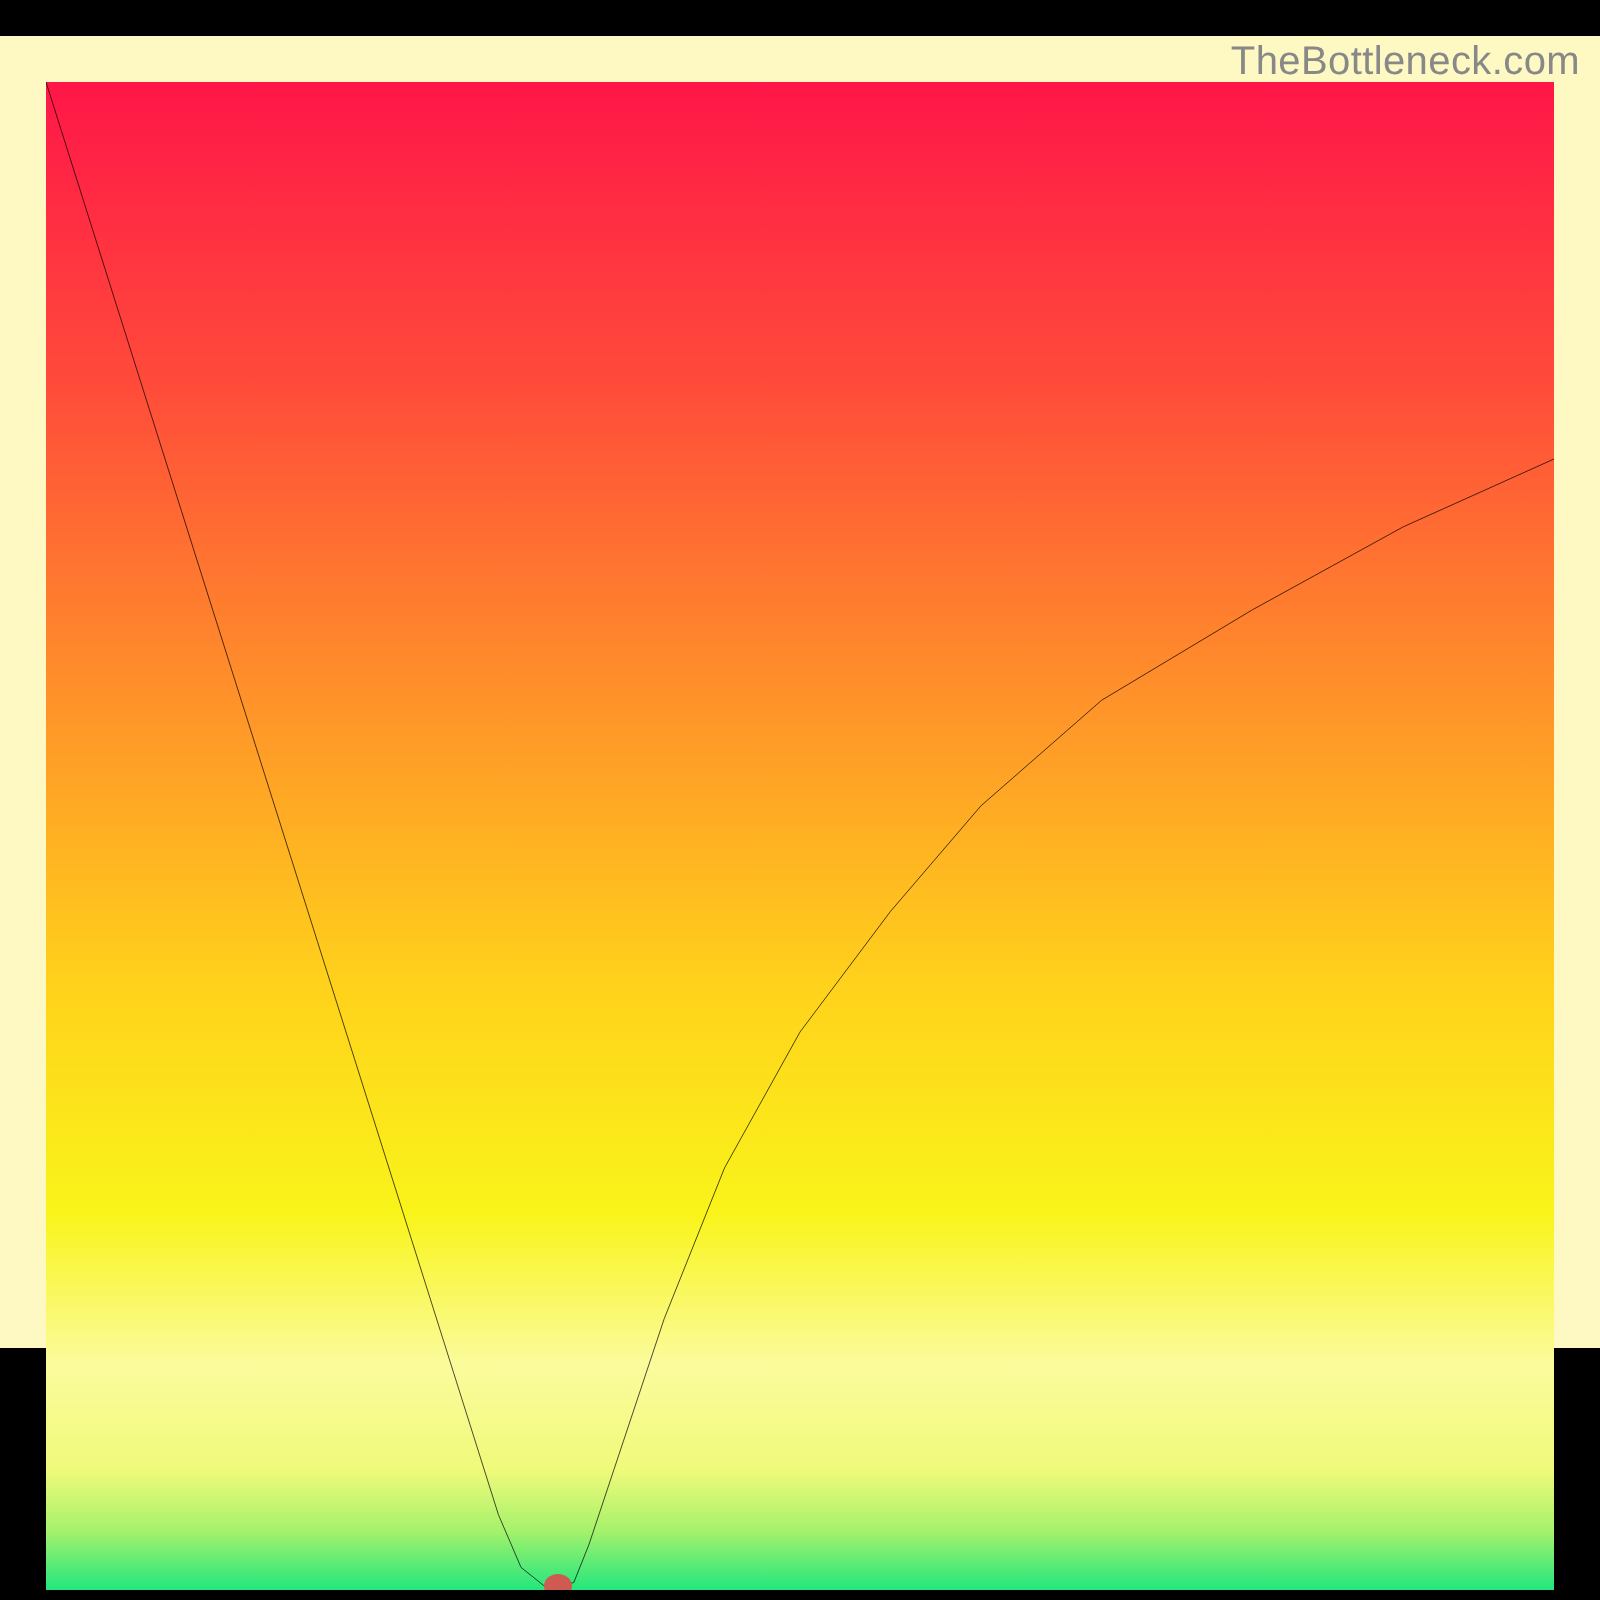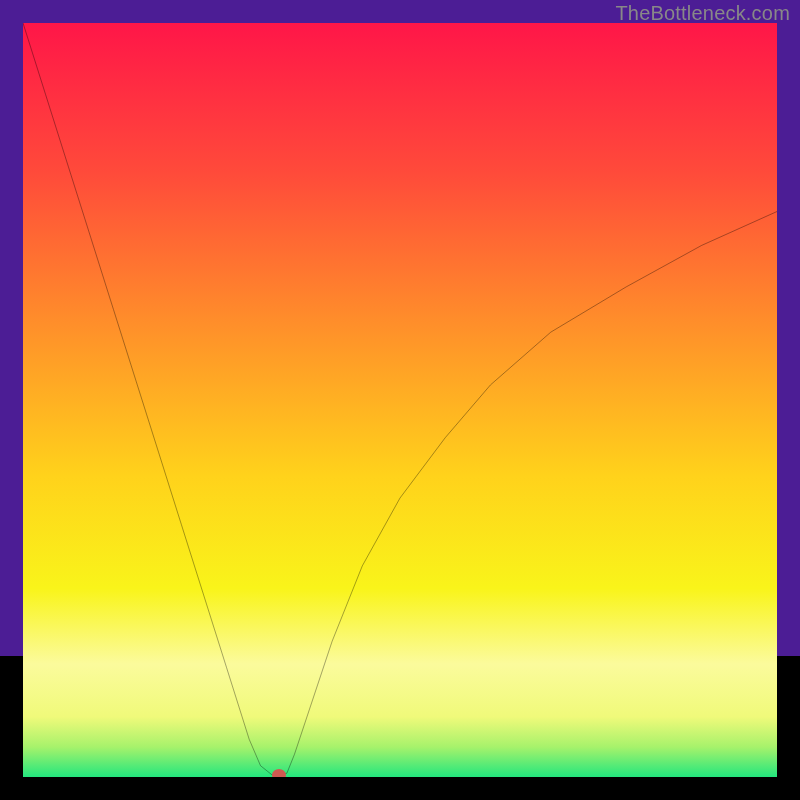--- a/index.html
+++ b/index.html
@@ -6,25 +6,25 @@
     margin: 0;
     padding: 0;
     width: 800px;
     height: 800px;
     background: #000;
     overflow: hidden;
     font-family: Arial, Helvetica, sans-serif;
   }
   .frame {
     position: absolute;
-    top: 0;
+    top: 18px;
     left: 0;
     width: 800px;
     height: 656px;
-    background: #4c1d95;
+    background: #fef9c3;
   }
   .plot-area {
     position: absolute;
     top: 23px;
     left: 23px;
     width: 754px;
     height: 754px;
     overflow: hidden;
   }
   .gradient {

